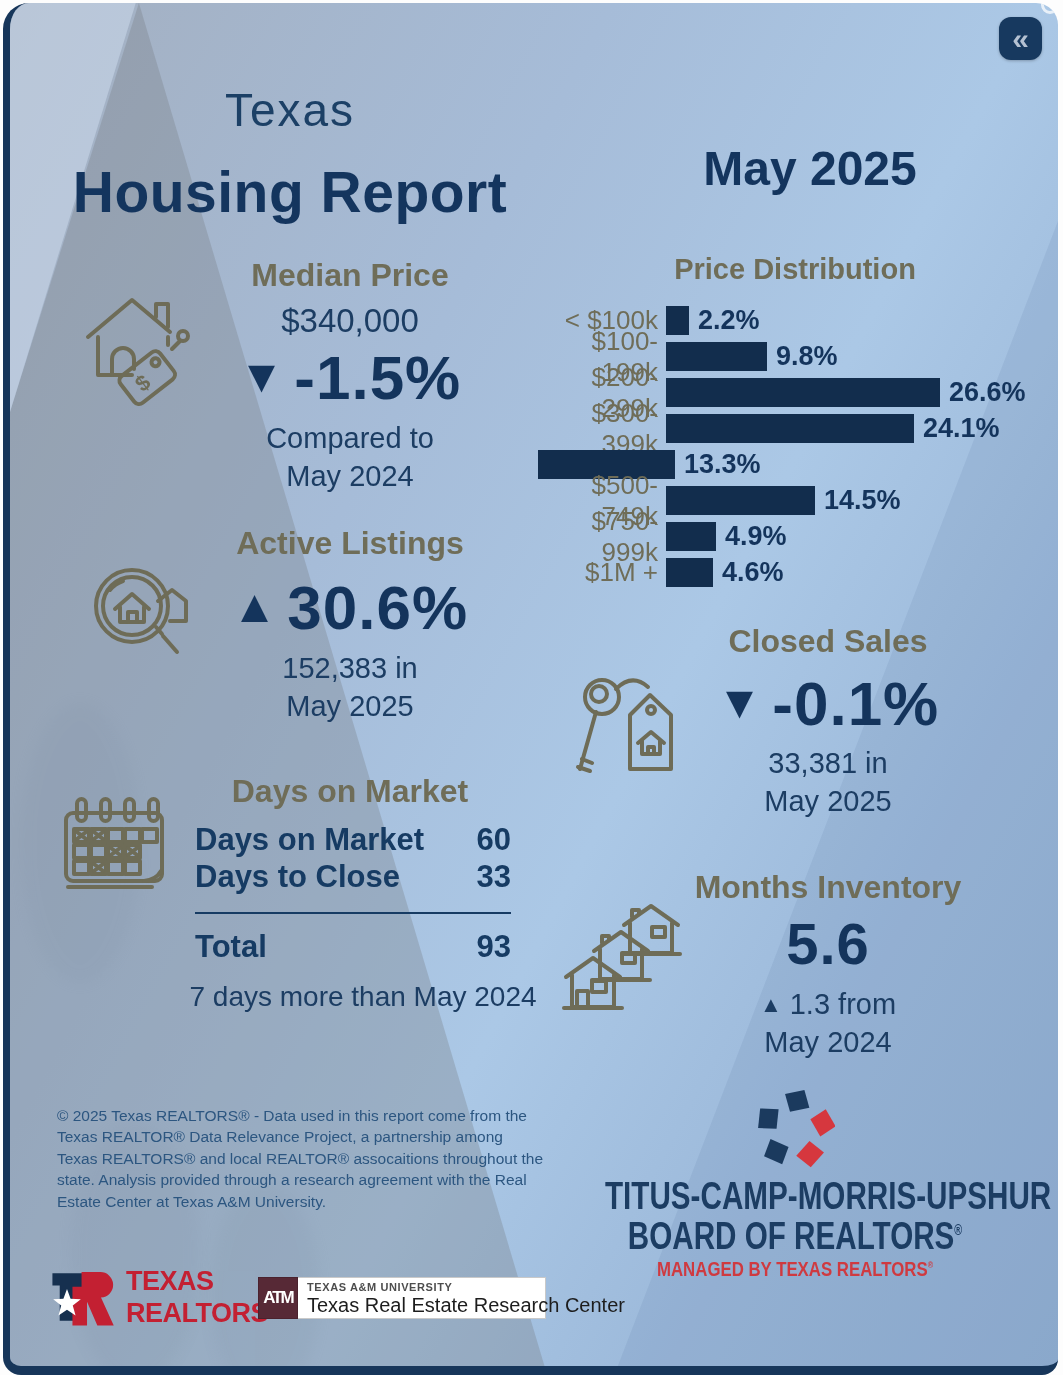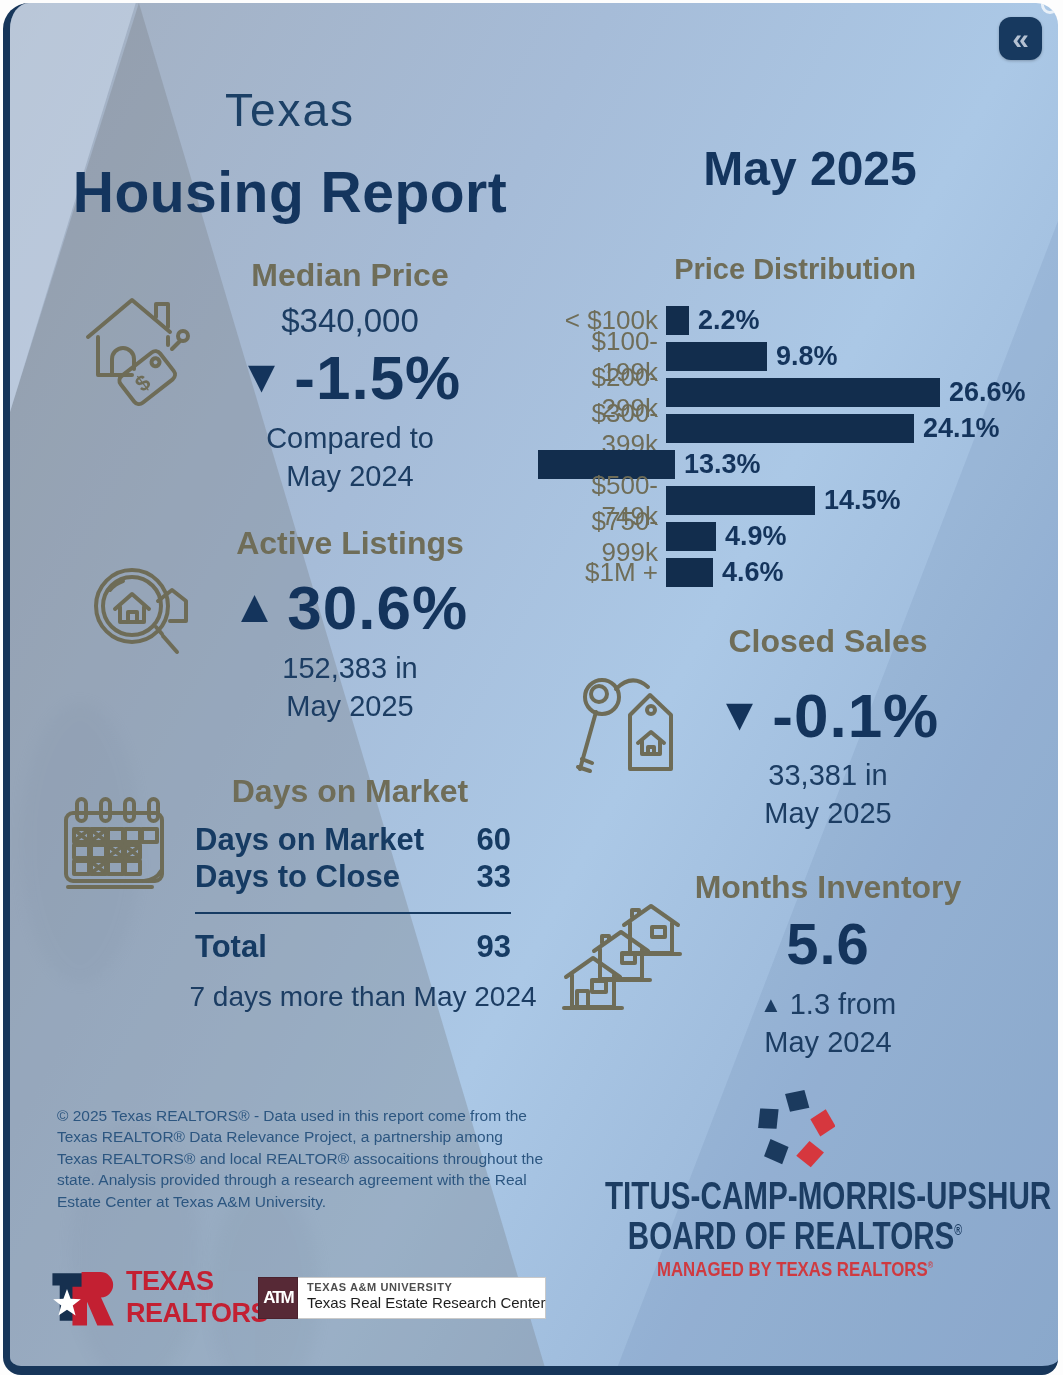--- a/index.html
+++ b/index.html
@@ -70,21 +70,21 @@
   .tr-mark{width:68px;height:62px;flex:none;}
   .tr-word{margin-left:8px;color:#c32032;font-weight:700;font-size:27px;line-height:27px;letter-spacing:-0.5px;white-space:nowrap;}
   .tr-word sup{font-size:10px;}
 
   
   .am-logo{position:absolute;left:248px;top:1274px;display:flex;align-items:stretch;height:42px;}
   .am-box{width:40px;background:#572936;color:#ffffff;display:flex;align-items:center;justify-content:center;
           font-weight:700;font-size:17px;letter-spacing:-2px;flex:none;border:1px solid #4a222e;}
   .am-banner{width:248px;background:#ffffff;border:1px solid #c9c9c9;border-left:none;padding:3px 8px 2px 9px;}
   .am-line1{font-size:11px;font-weight:700;color:#4d4d4d;letter-spacing:0.6px;}
-  .am-line2{font-size:15px;color:#1d1d1d;margin-top:1px;white-space:nowrap;}
+  .am-line2{font-size:20px;color:#1d1d1d;margin-top:1px;white-space:nowrap;}
 
   .icon{position:absolute;}
   .icon svg{display:block;width:100%;height:100%;}
   .icon path,.icon rect,.icon circle,.icon polyline{fill:none;stroke:#6e6c57;stroke-width:4;stroke-linejoin:round;stroke-linecap:round;}
 </style>
 </head>
 <body>
 
 <div class="stage">
   <div class="card">
@@ -210,21 +210,21 @@
         <path d="M48,26 q16,-16 32,-2"></path>
         <path d="M62,52 L82,32 L103,52 v54 h-41 z"></path>
         <circle cx="83" cy="47" r="4"></circle>
         <path d="M70,80 l13,-11 l13,11"></path>
         <path d="M74,78 v13 h18 v-13"></path>
         <rect x="80" y="84" width="6" height="7"></rect>
       </svg>
     </div>
     <div class="abs ctr" style="left:618px;top:620px;width:400px;">
       <div class="sec-head">Closed Sales</div>
-      <div class="stat-big" style="margin-top:20px;"><span class="tri">▼</span><span>-0.1%</span></div>
+      <div class="stat-big" style="margin-top:8px;"><span class="tri">▼</span><span>-0.1%</span></div>
       <div class="stat-note" style="margin-top:5px;">
         <div>33,381 in</div>
         <div>May 2025</div>
       </div>
     </div>
 
     <div class="icon" style="left:50px;top:792px;width:110px;height:98px;">
       <svg viewBox="0 0 110 98">
         <rect x="6" y="18" width="96" height="68" rx="7"></rect>
         <rect x="17" y="4" width="9" height="22" rx="4.5"></rect>

